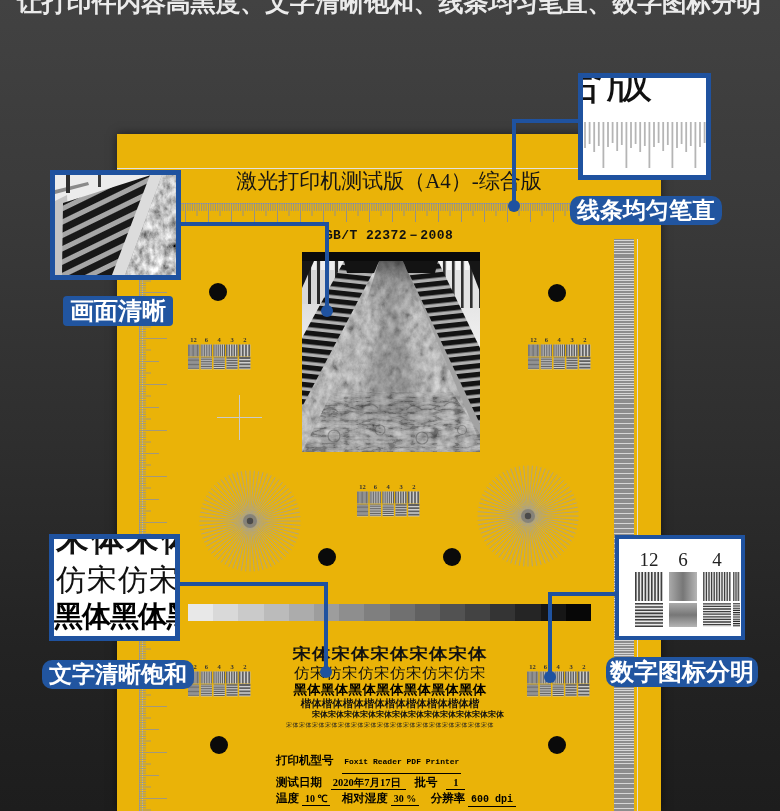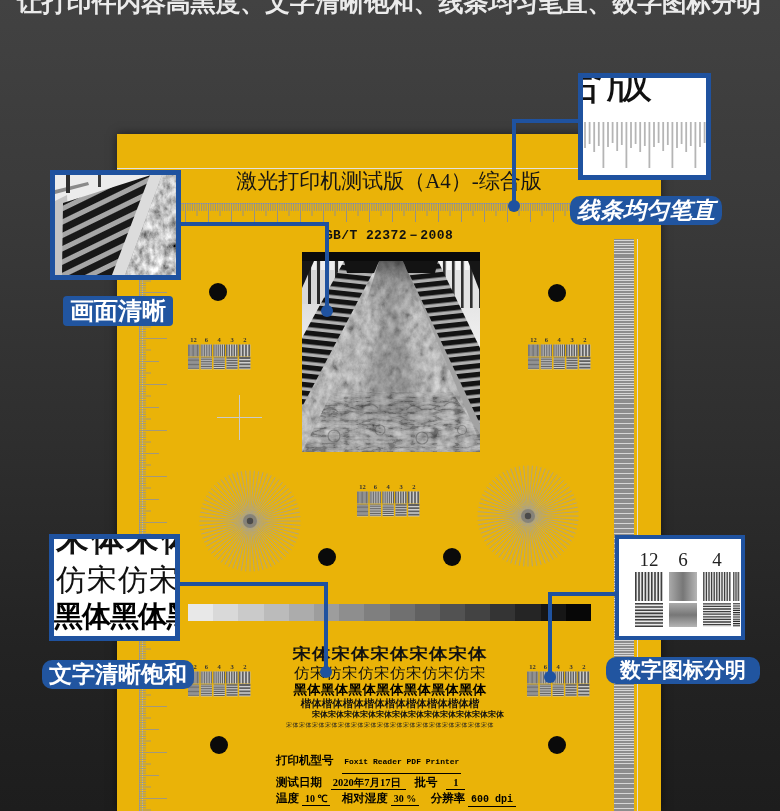--- a/index.html
+++ b/index.html
@@ -356,14 +356,14 @@
       <path d="M84.8 33v29M87.4 33v29M90.0 33v29M92.6 33v29M95.2 33v29M97.8 33v29M100.4 33v29M103.0 33v29M105.6 33v29M108.2 33v29M110.8 33v29" stroke="#3f3f3f" stroke-width="1.30" fill="none"></path>
       <rect x="84" y="64" width="28" height="24" fill="#e9e9e9"></rect>
       <path d="M84 64.8h28M84 67.4h28M84 70.0h28M84 72.6h28M84 75.2h28M84 77.8h28M84 80.4h28M84 83.0h28M84 85.6h28" stroke="#3f3f3f" stroke-width="1.30" fill="none"></path>
       <rect x="114" y="33" width="28" height="29" fill="#e9e9e9"></rect>
       <path d="M114.8 33v29M117.0 33v29M119.2 33v29M121.4 33v29M123.6 33v29M125.8 33v29M128.0 33v29M130.2 33v29M132.4 33v29M134.6 33v29M136.8 33v29M139.0 33v29M141.2 33v29" stroke="#2d2d2d" stroke-width="1.10" fill="none"></path>
       <rect x="114" y="64" width="28" height="24" fill="#e9e9e9"></rect>
       <path d="M114 64.8h28M114 67.0h28M114 69.2h28M114 71.4h28M114 73.6h28M114 75.8h28M114 78.0h28M114 80.2h28M114 82.4h28M114 84.6h28M114 86.8h28" stroke="#2d2d2d" stroke-width="1.10" fill="none"></path>
     </svg>
 </div>
 <div style="position:absolute;left:63px;top:296px;background:#2155a0;color:#fff;font-weight:bold;font-size:24px;line-height:1.18;padding:1px 7px;border-radius:4px;font-family:'Liberation Sans',sans-serif;white-space:nowrap;">画面清晰</div>
-<div style="position:absolute;left:570px;top:196px;background:#2155a0;color:#fff;font-weight:bold;font-size:23px;line-height:1.18;padding:1px 7px;border-radius:10px;font-family:'Liberation Sans',sans-serif;white-space:nowrap;font-style:italic;">线条均匀笔直</div>
+<div style="position:absolute;left:570px;top:196px;background:#2155a0;color:#fff;font-weight:bold;font-size:23px;line-height:1.18;padding:1px 7px;border-radius:10px;font-family:'Liberation Sans',sans-serif;white-space:nowrap;">线条均匀笔直</div>
 <div style="position:absolute;left:42px;top:660px;background:#2155a0;color:#fff;font-weight:bold;font-size:23px;line-height:1.18;padding:1px 7px;border-radius:10px;font-family:Liberation Sans, sans-serif;white-space:nowrap;">文字清晰饱和</div>
-<div style="position:absolute;left:606px;top:657px;background:#2155a0;color:#fff;font-weight:bold;font-size:21px;line-height:1.18;padding:1px 14px;border-radius:10px;font-family:'Liberation Sans',sans-serif;white-space:nowrap;">数字图标分明</div>
+<div style="position:absolute;left:606px;top:657px;background:#2155a0;color:#fff;font-weight:bold;font-size:24px;line-height:1.18;padding:1px 4px;border-radius:10px;font-family:'Liberation Sans',sans-serif;white-space:nowrap;">数字图标分明</div>
 </body></html>

